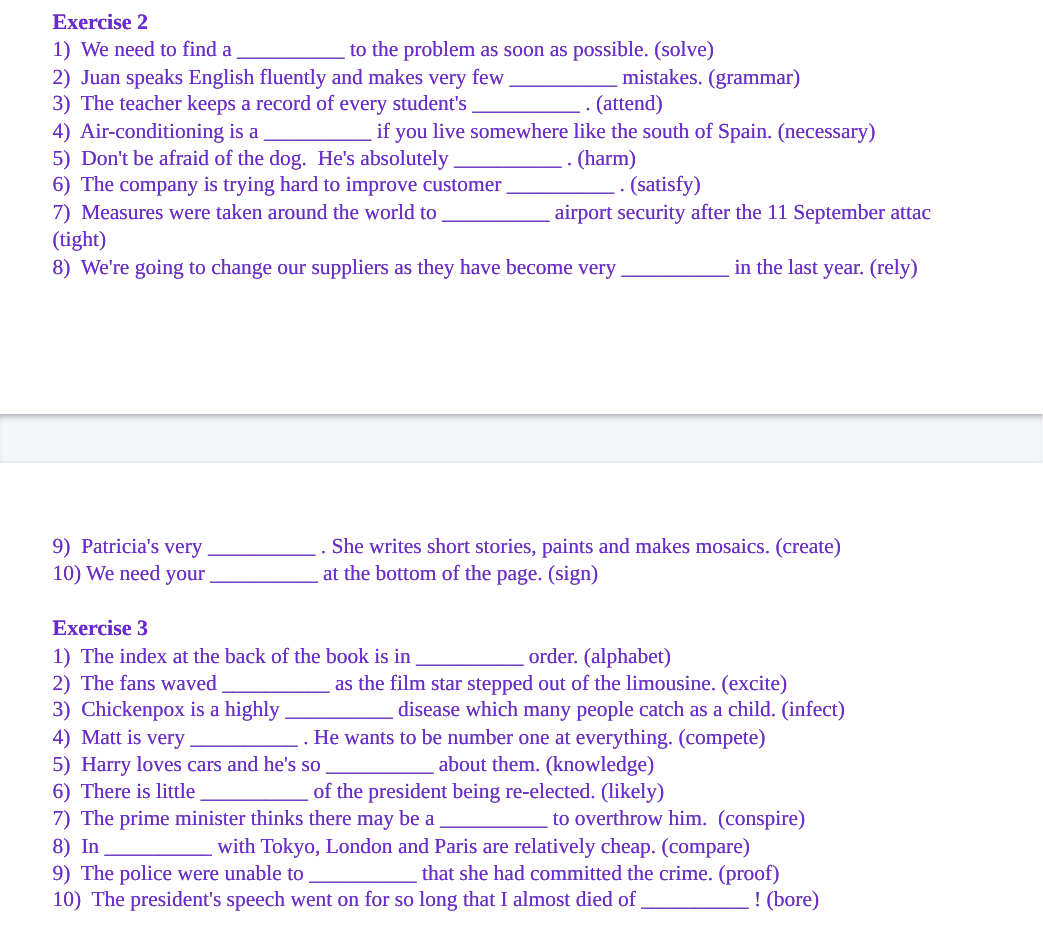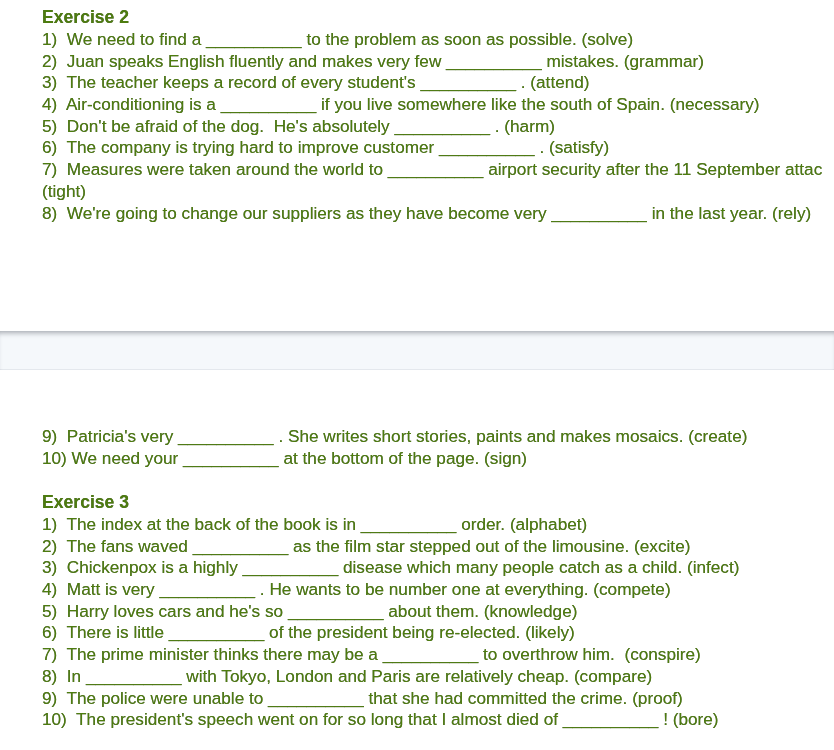--- a/index.html
+++ b/index.html
@@ -2,23 +2,23 @@
 <html><head>
 <meta charset="utf-8">
 <style>
   html, body { margin: 0; padding: 0; }
   .screen {
     position: relative;
     width: 834px;
     height: 750px;
     background: #ffffff;
     overflow: hidden;
-    font-family: Liberation Sans, sans-serif;
+    font-family: Liberation Serif, serif;
     font-size: 17.2px;
-    color: #4d7c0f;
+    color: #6d28d9;
   }
   .text-block {
     position: absolute;
     left: 42px;
     width: 1100px; 
   }
   .line {
     white-space: pre;
     line-height: 21.7px;
     height: 21.7px;

